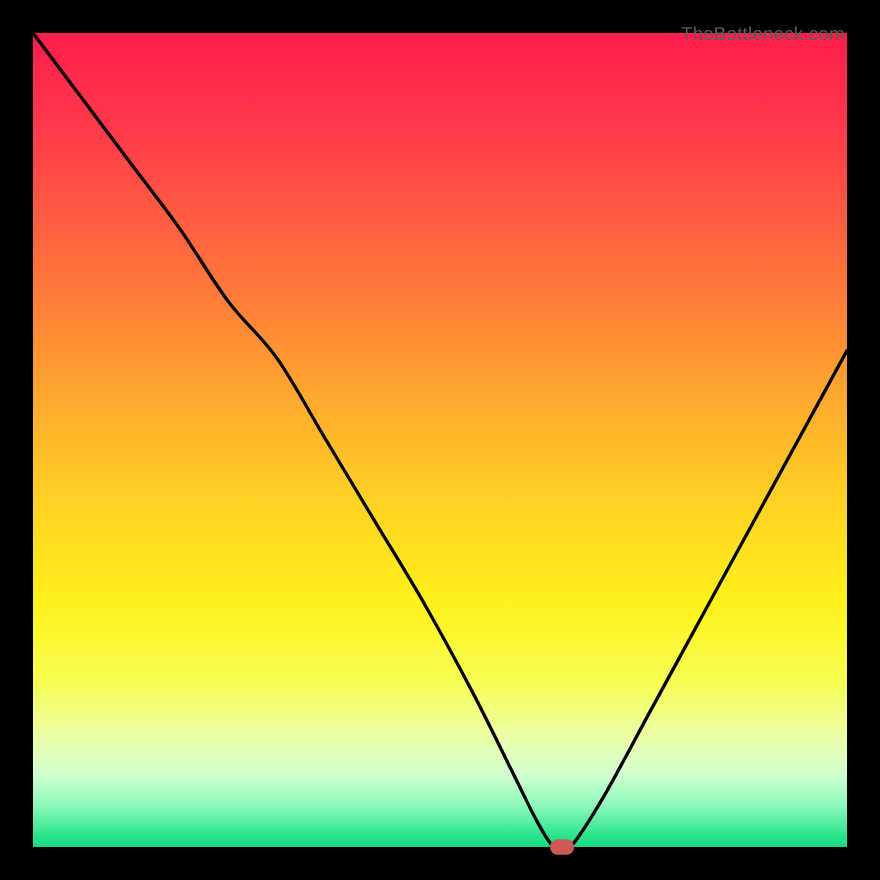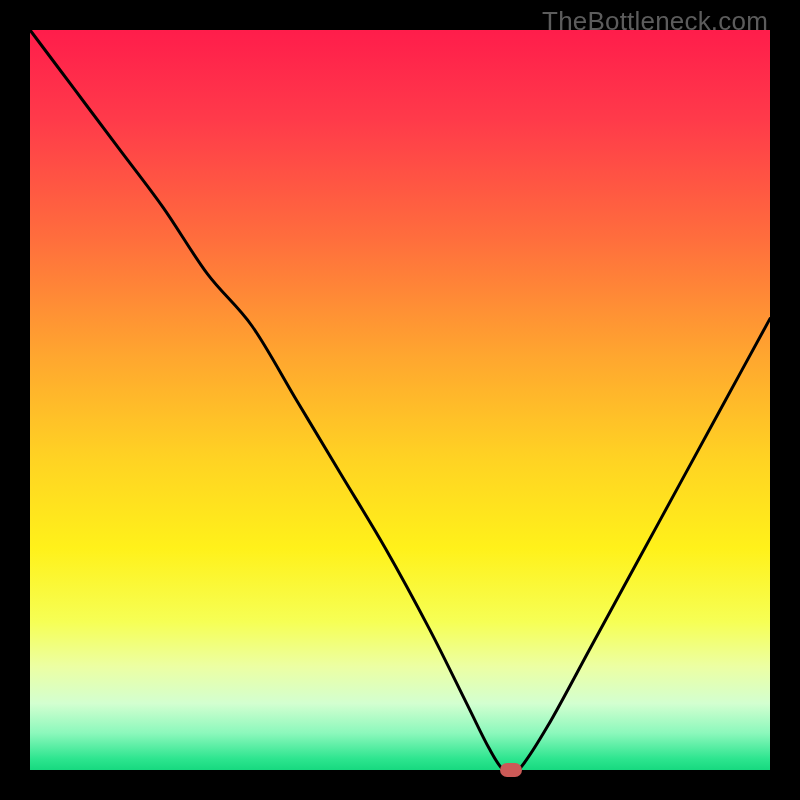--- a/index.html
+++ b/index.html
@@ -26,24 +26,24 @@
   }
   .gradient-bg {
     position: absolute;
     left: 0;
     top: 0;
     width: 100%;
     height: 100%;
   }
   .watermark {
     position: absolute;
-    top: 6px;
+    top: 21px;
     right: 32px;
     color: #5c5c5c;
-    font-size: 26px;
+    font-size: 17px;
     font-weight: 500;
     letter-spacing: 0.2px;
     user-select: none;
   }
   svg.curve {
     position: absolute;
     left: 0;
     top: 0;
     width: 100%;
     height: 100%;

